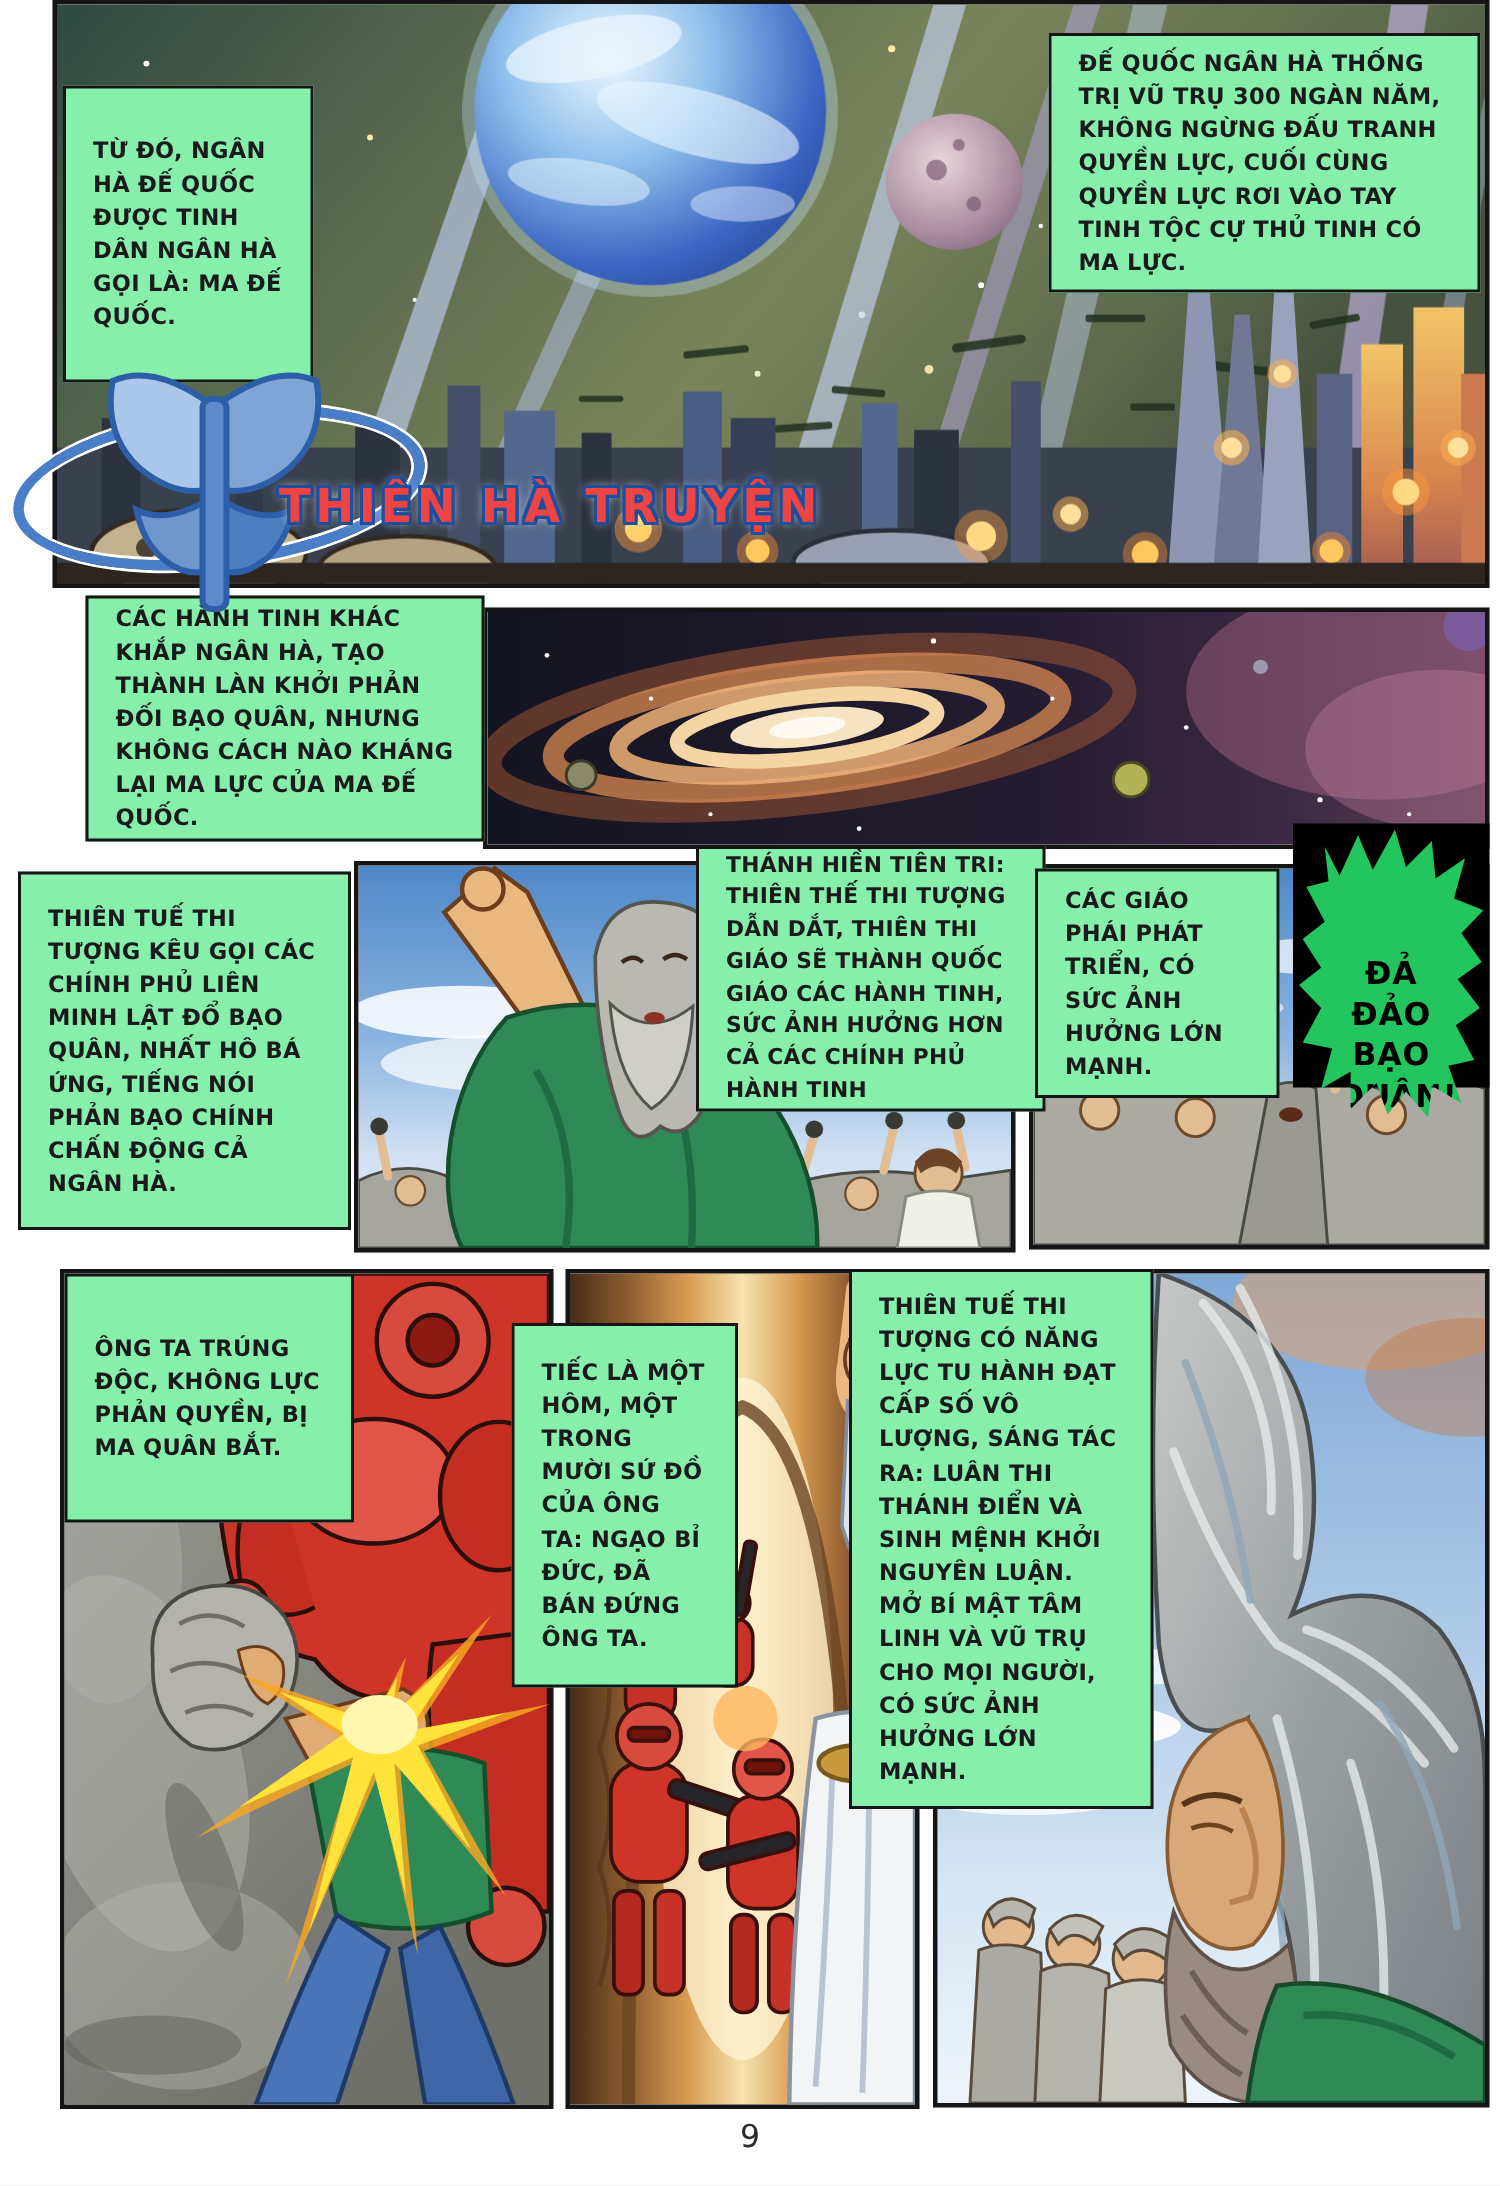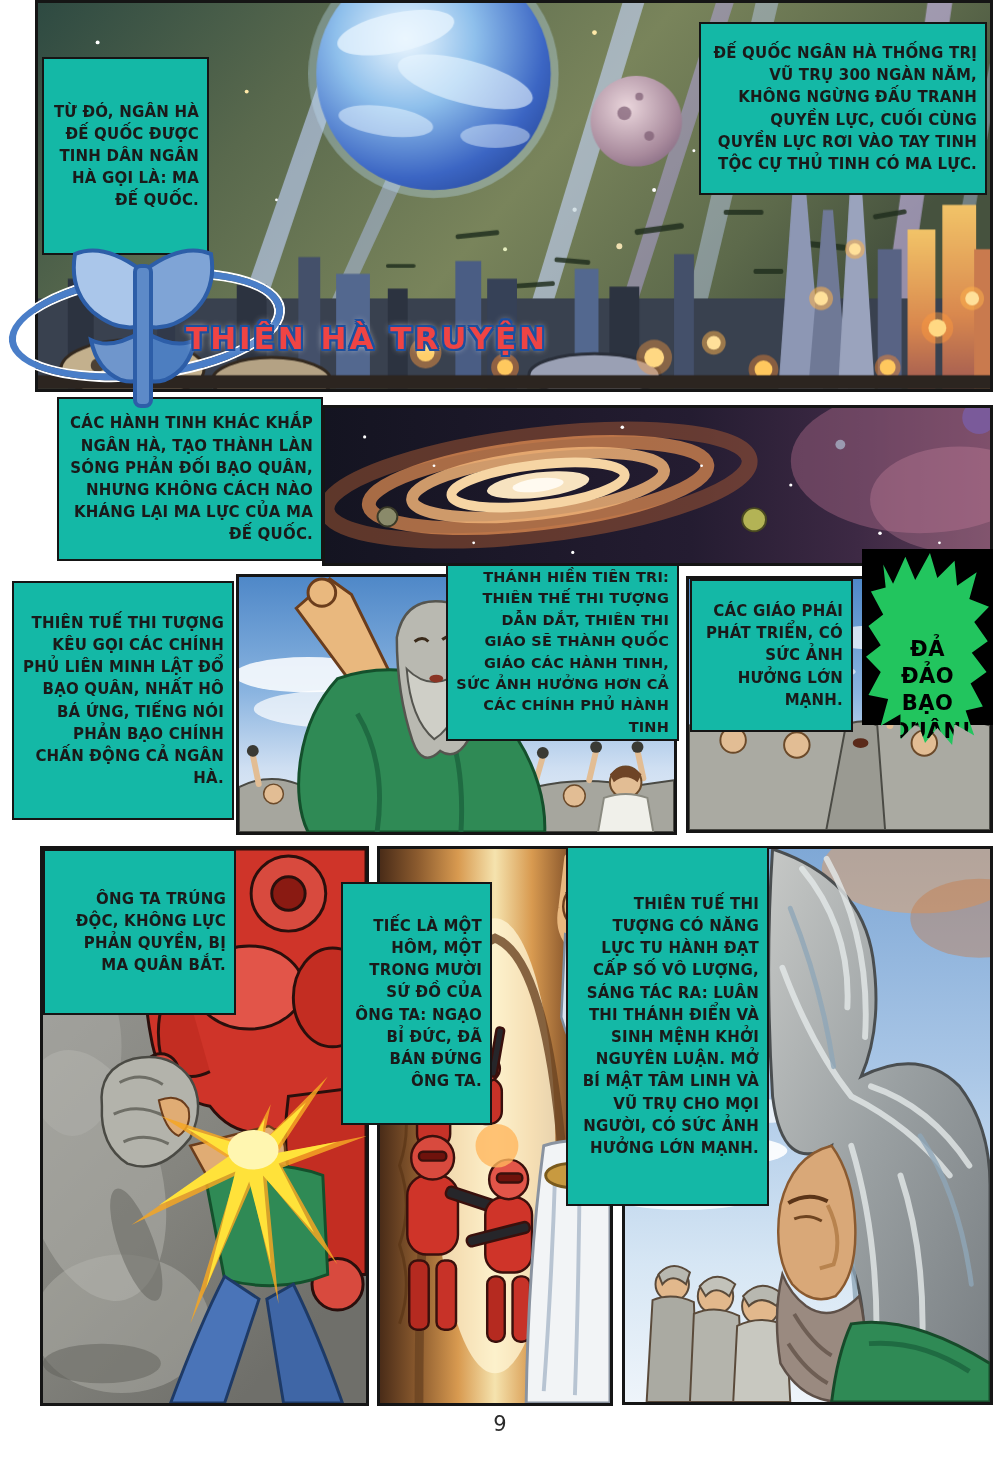--- a/index.html
+++ b/index.html
@@ -3,24 +3,24 @@
 <meta charset="utf-8">
 <style>
   html,body{margin:0;padding:0;background:#e8e8e8;}
   #comic-page{
     position:relative;width:1000px;height:1457px;background:#fff;
     font-family:"DejaVu Sans",sans-serif;overflow:hidden;margin:0 auto;
   }
   .panel{position:absolute;border:3px solid var(--panel-border,#151515);box-sizing:border-box;overflow:hidden;background:#ddd;}
   .panel svg{position:absolute;left:0;top:0;width:100%;height:100%;display:block;}
   .caption{
-    position:absolute;background:#14b8a6;border:2.5px solid var(--panel-border,#151515);
+    position:absolute;background:#86efac;border:2.5px solid var(--panel-border,#151515);
     box-sizing:border-box;display:flex;align-items:center;justify-content:center;
-    text-align:right;font-weight:bold;color:#1a1a1a;
-    padding:8px 8px;z-index:6;line-height:1.48;letter-spacing:.2px;
+    text-align:left;font-weight:bold;color:#1a1a1a;
+    padding:8px 18px;z-index:6;line-height:1.48;letter-spacing:.2px;
   }
   .caption span{display:block;}
   
   #logo{position:absolute;left:8px;top:238px;width:470px;height:175px;z-index:7;}
   #logo-ring{
     position:absolute;left:0px;top:34px;width:262px;height:92px;border-radius:50%;
     border:7px solid var(--logo-blue,#4a7ec8);
     box-shadow:0 0 0 2px #fff, inset 0 0 0 2px #fff;
     transform:rotate(-7deg);
   }
@@ -520,28 +520,28 @@
 
   <div class="caption" style="left:42px;top:57px;width:167px;height:198px;font-size:15px;">
     <span>TỪ ĐÓ, NGÂN HÀ ĐẾ QUỐC ĐƯỢC TINH DÂN NGÂN HÀ GỌI LÀ: MA ĐẾ QUỐC.</span>
   </div>
 
   <div class="caption" style="left:699px;top:22px;width:288px;height:173px;font-size:15px;">
     <span>ĐẾ QUỐC NGÂN HÀ THỐNG TRỊ VŨ TRỤ 300 NGÀN NĂM, KHÔNG NGỪNG ĐẤU TRANH QUYỀN LỰC, CUỐI CÙNG QUYỀN LỰC RƠI VÀO TAY TINH TỘC CỰ THỦ TINH CÓ MA LỰC.</span>
   </div>
 
   <div class="caption" style="left:57px;top:397px;width:266px;height:164px;font-size:15px;">
-    <span>CÁC HÀNH TINH KHÁC KHẮP NGÂN HÀ, TẠO THÀNH LÀN SÓNG PHẢN ĐỐI BẠO QUÂN, NHƯNG KHÔNG CÁCH NÀO KHÁNG LẠI MA LỰC CỦA MA ĐẾ QUỐC.</span>
+    <span>CÁC HÀNH TINH KHÁC KHẮP NGÂN HÀ, TẠO THÀNH LÀN KHỞI PHẢN ĐỐI BẠO QUÂN, NHƯNG KHÔNG CÁCH NÀO KHÁNG LẠI MA LỰC CỦA MA ĐẾ QUỐC.</span>
   </div>
 
   <div class="caption" style="left:12px;top:581px;width:222px;height:239px;font-size:15px;">
     <span>THIÊN TUẾ THI TƯỢNG KÊU GỌI CÁC CHÍNH PHỦ LIÊN MINH LẬT ĐỔ BẠO QUÂN, NHẤT HÔ BÁ ỨNG, TIẾNG NÓI PHẢN BẠO CHÍNH CHẤN ĐỘNG CẢ NGÂN HÀ.</span>
   </div>
 
-  <div class="caption" style="left:446px;top:564px;width:233px;height:177px;font-size:14.5px;">
+  <div class="caption" style="left:464px;top:564px;width:233px;height:177px;font-size:14.5px;">
     <span>THÁNH HIỀN TIÊN TRI: THIÊN THẾ THI TƯỢNG DẪN DẮT, THIÊN THI GIÁO SẼ THÀNH QUỐC GIÁO CÁC HÀNH TINH, SỨC ẢNH HƯỞNG HƠN CẢ CÁC CHÍNH PHỦ HÀNH TINH</span>
   </div>
 
   <div class="caption" style="left:690px;top:579px;width:163px;height:153px;font-size:15px;">
     <span>CÁC GIÁO PHÁI PHÁT TRIỂN, CÓ SỨC ẢNH HƯỞNG LỚN MẠNH.</span>
   </div>
 
   <div class="caption" style="left:43px;top:849px;width:193px;height:166px;font-size:15px;">
     <span>ÔNG TA TRÚNG ĐỘC, KHÔNG LỰC PHẢN QUYỀN, BỊ MA QUÂN BẮT.</span>
   </div>

